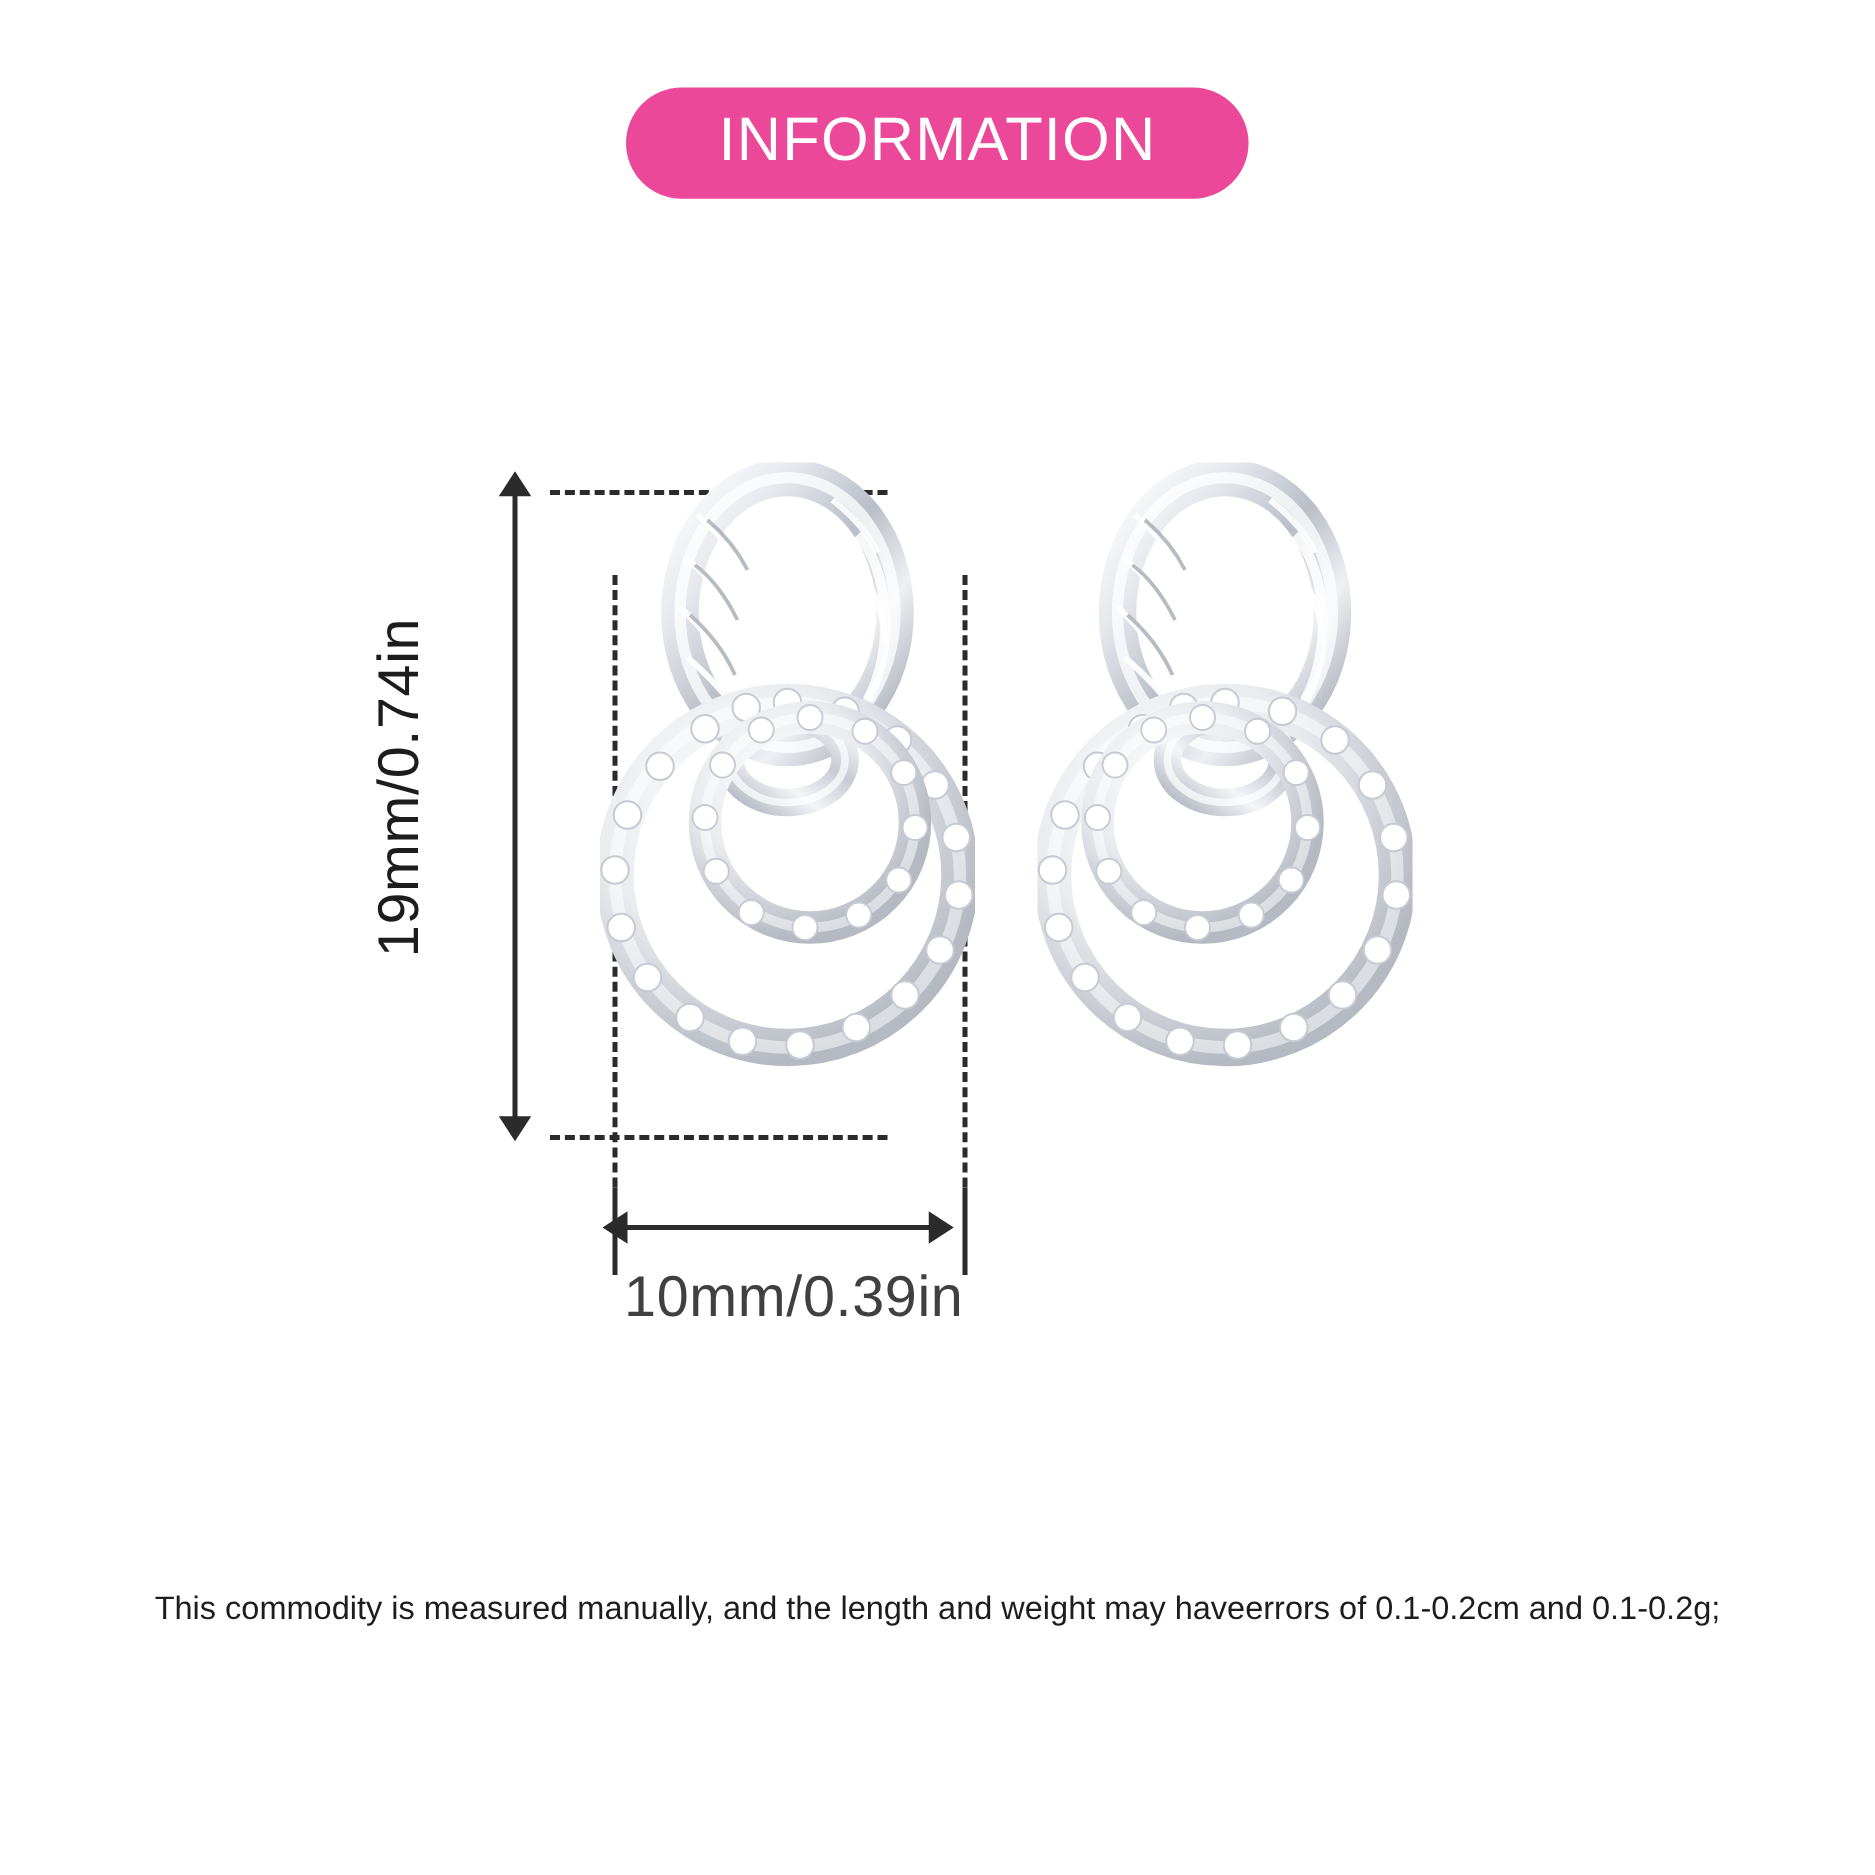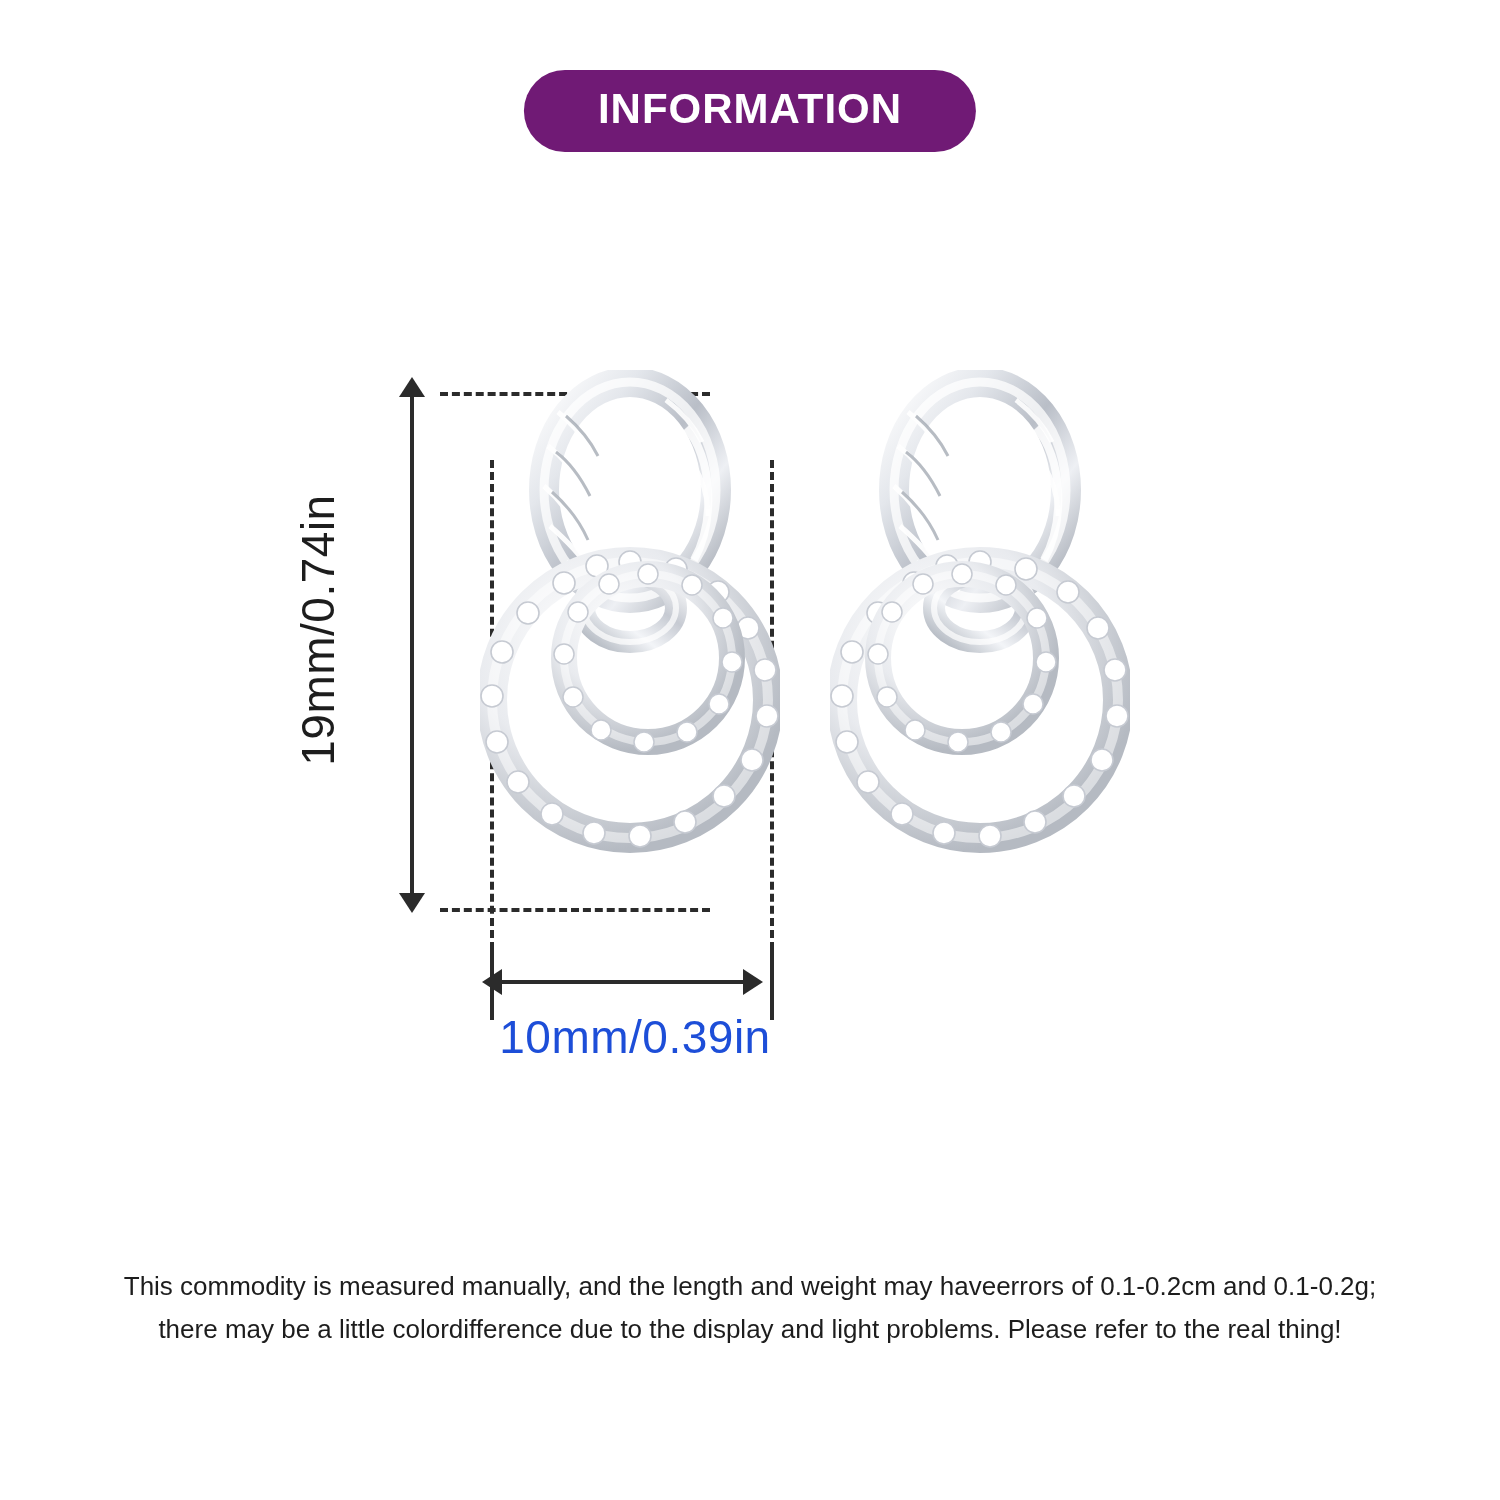--- a/index.html
+++ b/index.html
@@ -14,27 +14,27 @@
     font-family: "Liberation Sans", sans-serif;
     overflow: hidden;
   }
 
   
   .info-badge {
     position: absolute;
     left: 50%;
     transform: translateX(-50%);
     top: 70px;
-    background: #701a75;
+    background: #ec4899;
     color: #ffffff;
     border-radius: 60px;
     padding: 17px 74px 21px 74px;
-    font-size: 42px;
+    font-size: 49px;
     letter-spacing: 1px;
-    font-weight: 700;
+    font-weight: 400;
     line-height: 1.05;
     white-space: nowrap;
   }
 
   
   .diagram {
     position: absolute;
     left: 0;
     top: 330px;
     width: 1500px;
@@ -101,21 +101,21 @@
   .h-arrow::after {
     right: -18px;
     border-left: 20px solid #2b2b2b;
   }
   .h-label {
     position: absolute;
     left: 635px;
     top: 680px;
     transform: translateX(-50%);
     font-size: 46px;
-    color: #1d4ed8;
+    color: #404040;
     white-space: nowrap;
     letter-spacing: 0.5px;
   }
 
   
   .dash-h {
     position: absolute;
     height: 0;
     border-top: 4px dashed #2b2b2b;
   }
@@ -364,14 +364,13 @@
             <circle cx="93" cy="214" r="10"></circle>
         </g>
       </g>
     </svg>
   </div>
 
 </div>
 
 <div class="note">
   <div>This commodity is measured manually, and the length and weight may haveerrors of 0.1-0.2cm and 0.1-0.2g;</div>
-  <div>there may be a little colordifference due to the display and light problems. Please refer to the real thing!</div>
 </div>
 
 </body></html>

